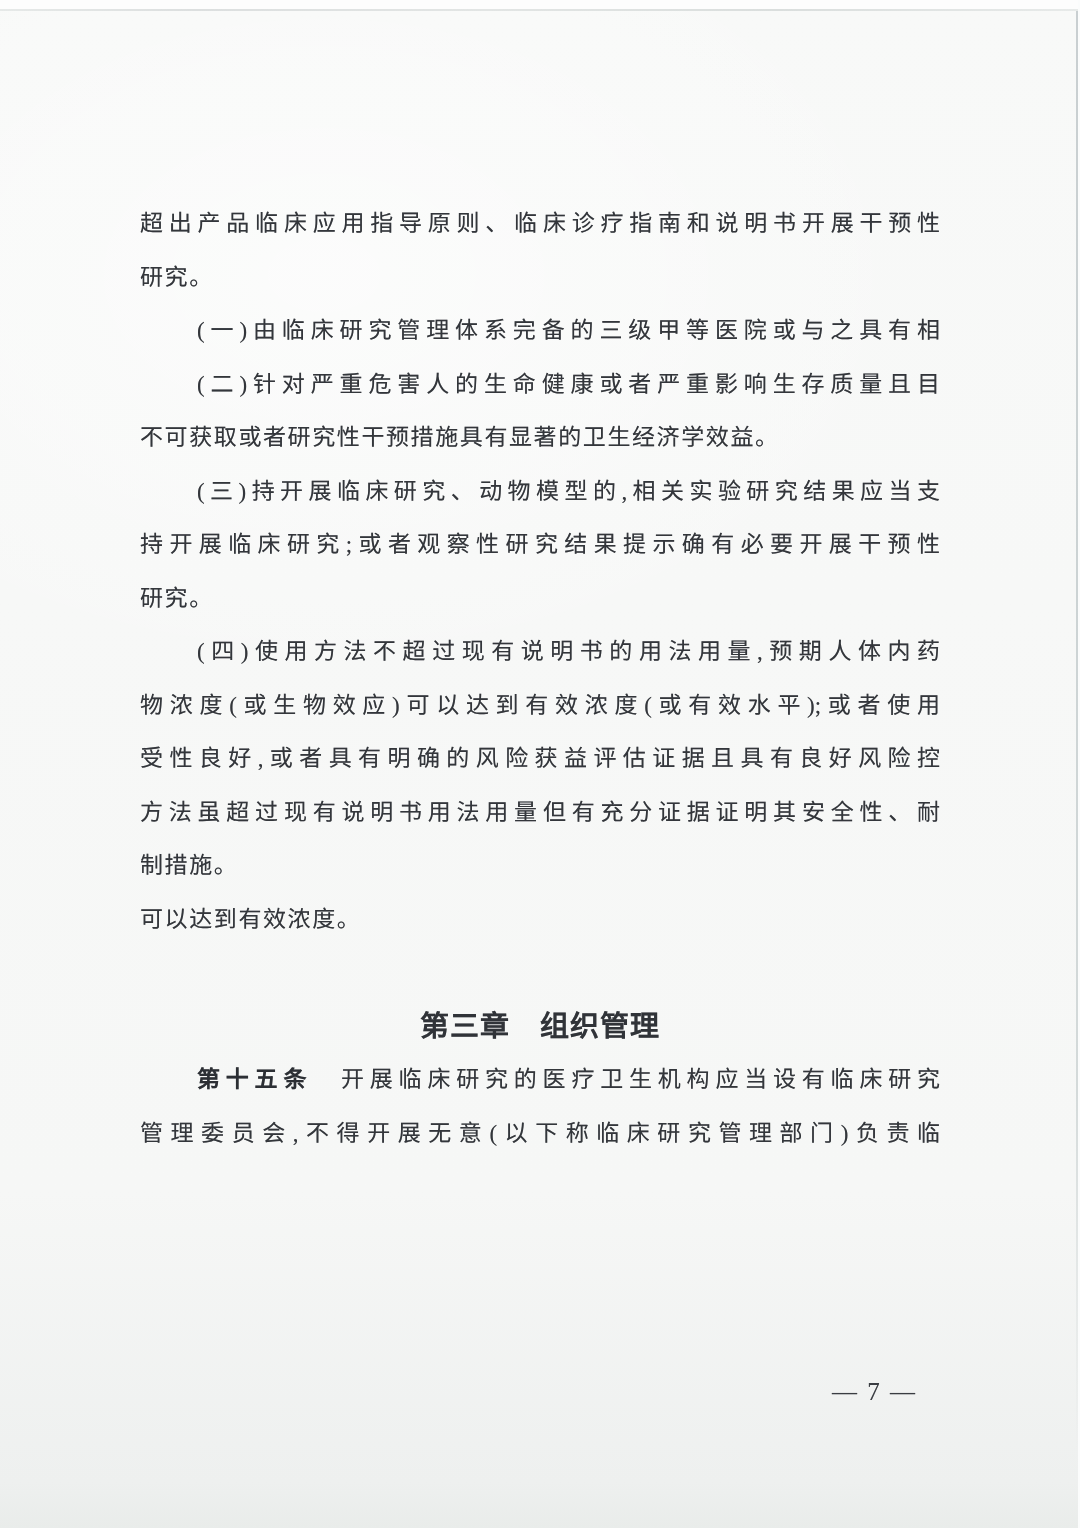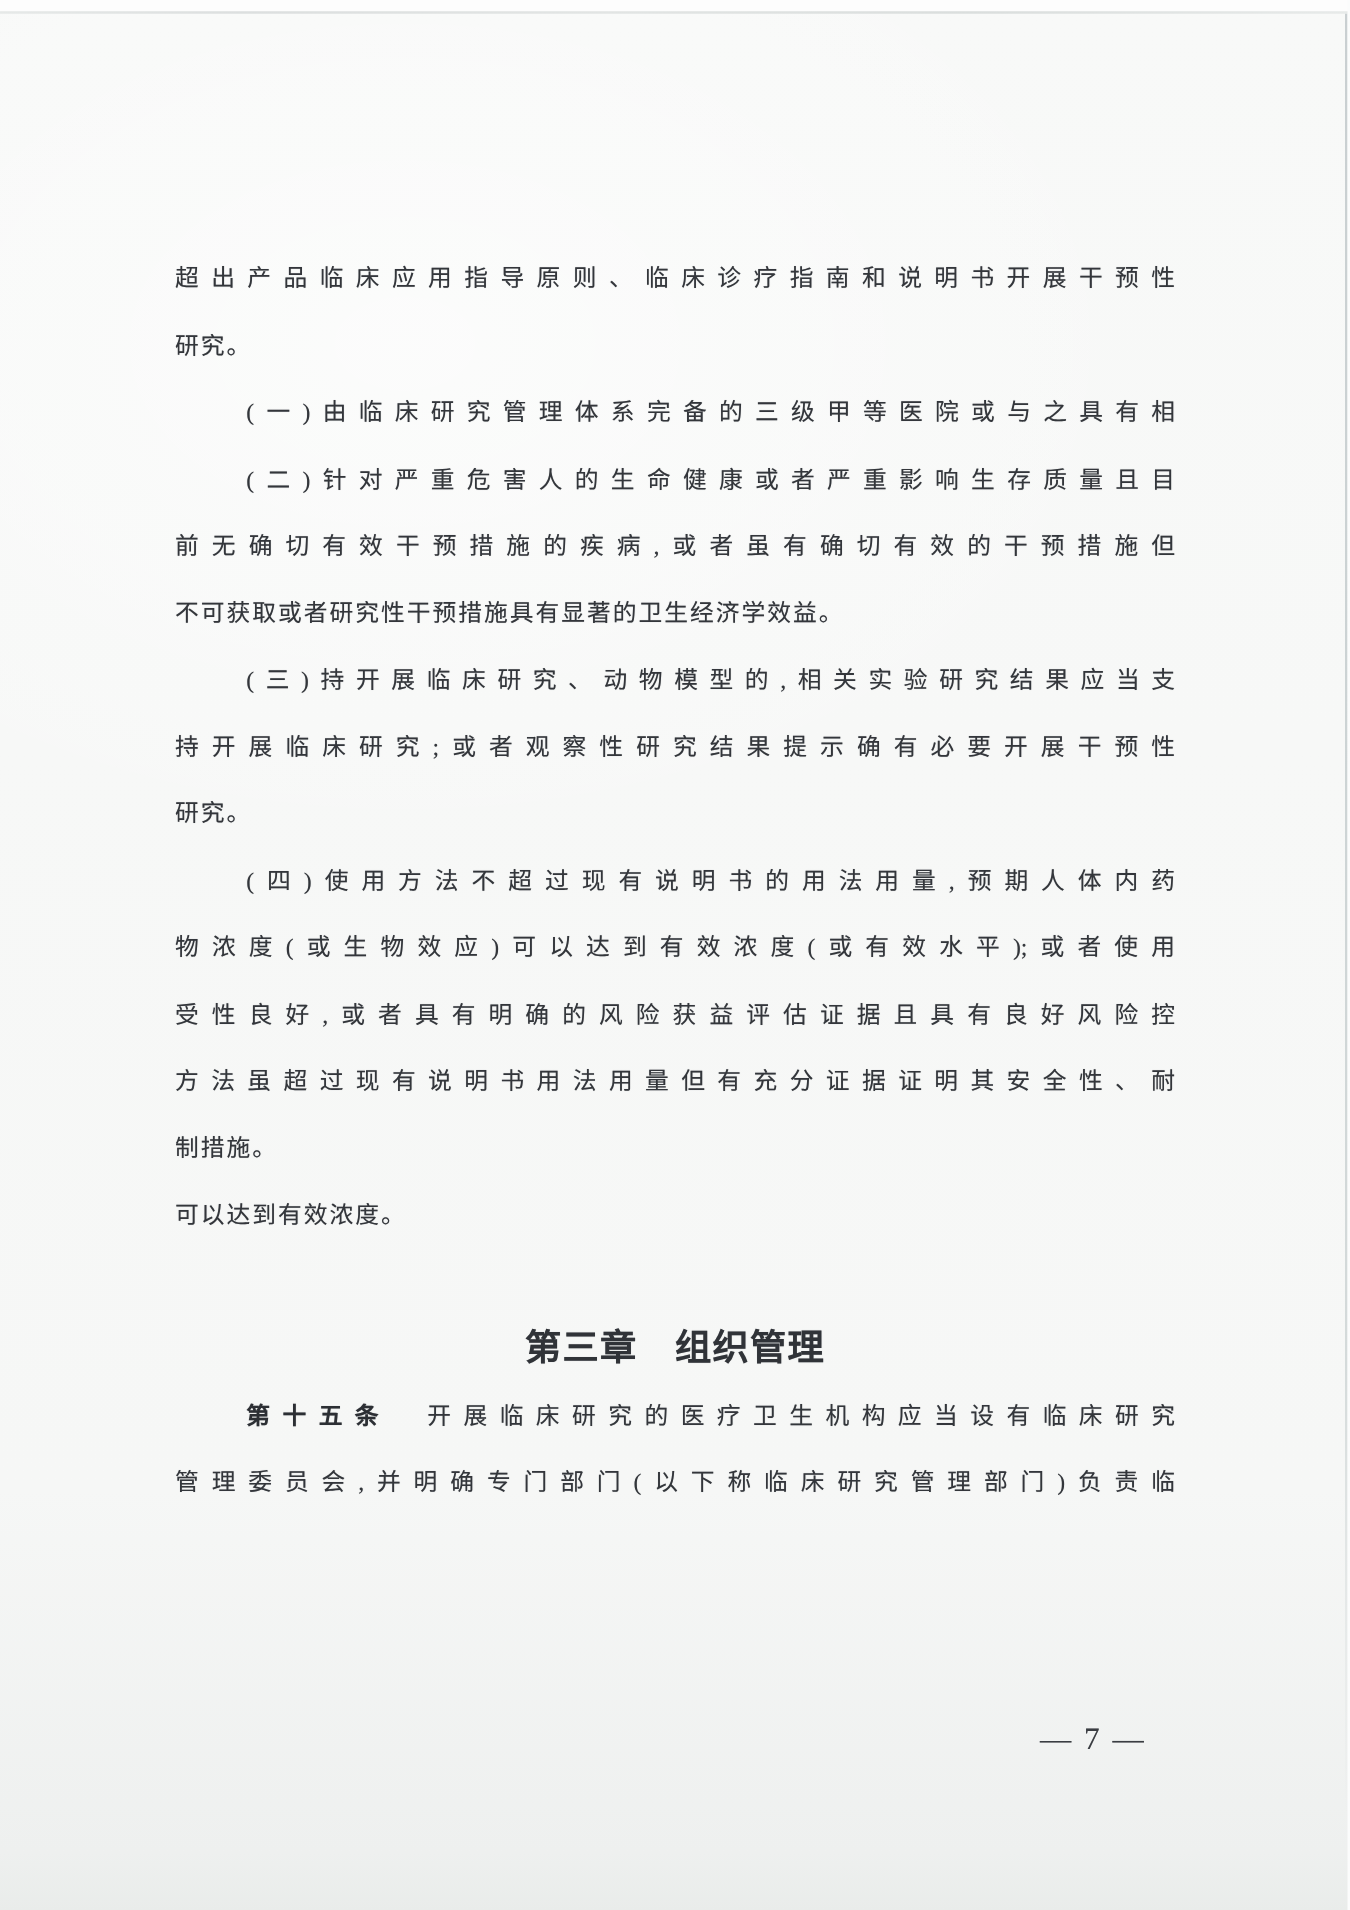--- a/index.html
+++ b/index.html
@@ -47,21 +47,21 @@
   .textblock {
     position: absolute;
     left: 140px;
     top: 197px;
     width: 800px;
     color: #33363b;
   }
   .line {
     height: 53.5px;
     line-height: 53.5px;
-    font-size: 19px;
+    font-size: 23px;
     letter-spacing: 1.6px;
     white-space: nowrap;
     text-shadow: 0 0 0.6px rgba(62,66,72,0.45);
   }
   .line.j {
     letter-spacing: 0;
     white-space: normal;
     text-align: justify;
     text-align-last: justify;
     text-justify: inter-character;
@@ -102,31 +102,30 @@
   <div class="scan-strip-top"></div>
   <div class="scan-line-top"></div>
   <div class="scan-line-right"></div>
   <div class="scan-edge-right"></div>
 
   <div class="textblock" id="lines-root">
       <div class="line j">超出产品临床应用指导原则、临床诊疗指南和说明书开展干预性</div>
       <div class="line">研究。</div>
       <div class="line j indent">(一)由临床研究管理体系完备的三级甲等医院或与之具有相</div>
       <div class="line j indent">(二)针对严重危害人的生命健康或者严重影响生存质量且目</div>
-      <div class="line j">前无确切有效干预措施的疾病,或者虽有确切有效的干预措施但</div>
       <div class="line">不可获取或者研究性干预措施具有显著的卫生经济学效益。</div>
       <div class="line j indent">(三)持开展临床研究、动物模型的,相关实验研究结果应当支</div>
       <div class="line j">持开展临床研究;或者观察性研究结果提示确有必要开展干预性</div>
       <div class="line">研究。</div>
       <div class="line j indent">(四)使用方法不超过现有说明书的用法用量,预期人体内药</div>
       <div class="line j">物浓度(或生物效应)可以达到有效浓度(或有效水平);或者使用</div>
       <div class="line j">受性良好,或者具有明确的风险获益评估证据且具有良好风险控</div>
       <div class="line j">方法虽超过现有说明书用法用量但有充分证据证明其安全性、耐</div>
       <div class="line">制措施。</div>
       <div class="line">可以达到有效浓度。</div>
       <div class="line blank"></div>
       <div class="line heading">第三章　组织管理</div>
       <div class="line j indent"><span class="art-num">第十五条</span>　开展临床研究的医疗卫生机构应当设有临床研究</div>
-      <div class="line j">管理委员会,并明确专门部门(以下称临床研究管理部门)负责临</div>
+      <div class="line j">管理委员会,不得开展无意(以下称临床研究管理部门)负责临</div>
     </div>
 
   <div class="page-number">— 7 —</div>
 </div>
 
 </body></html>

